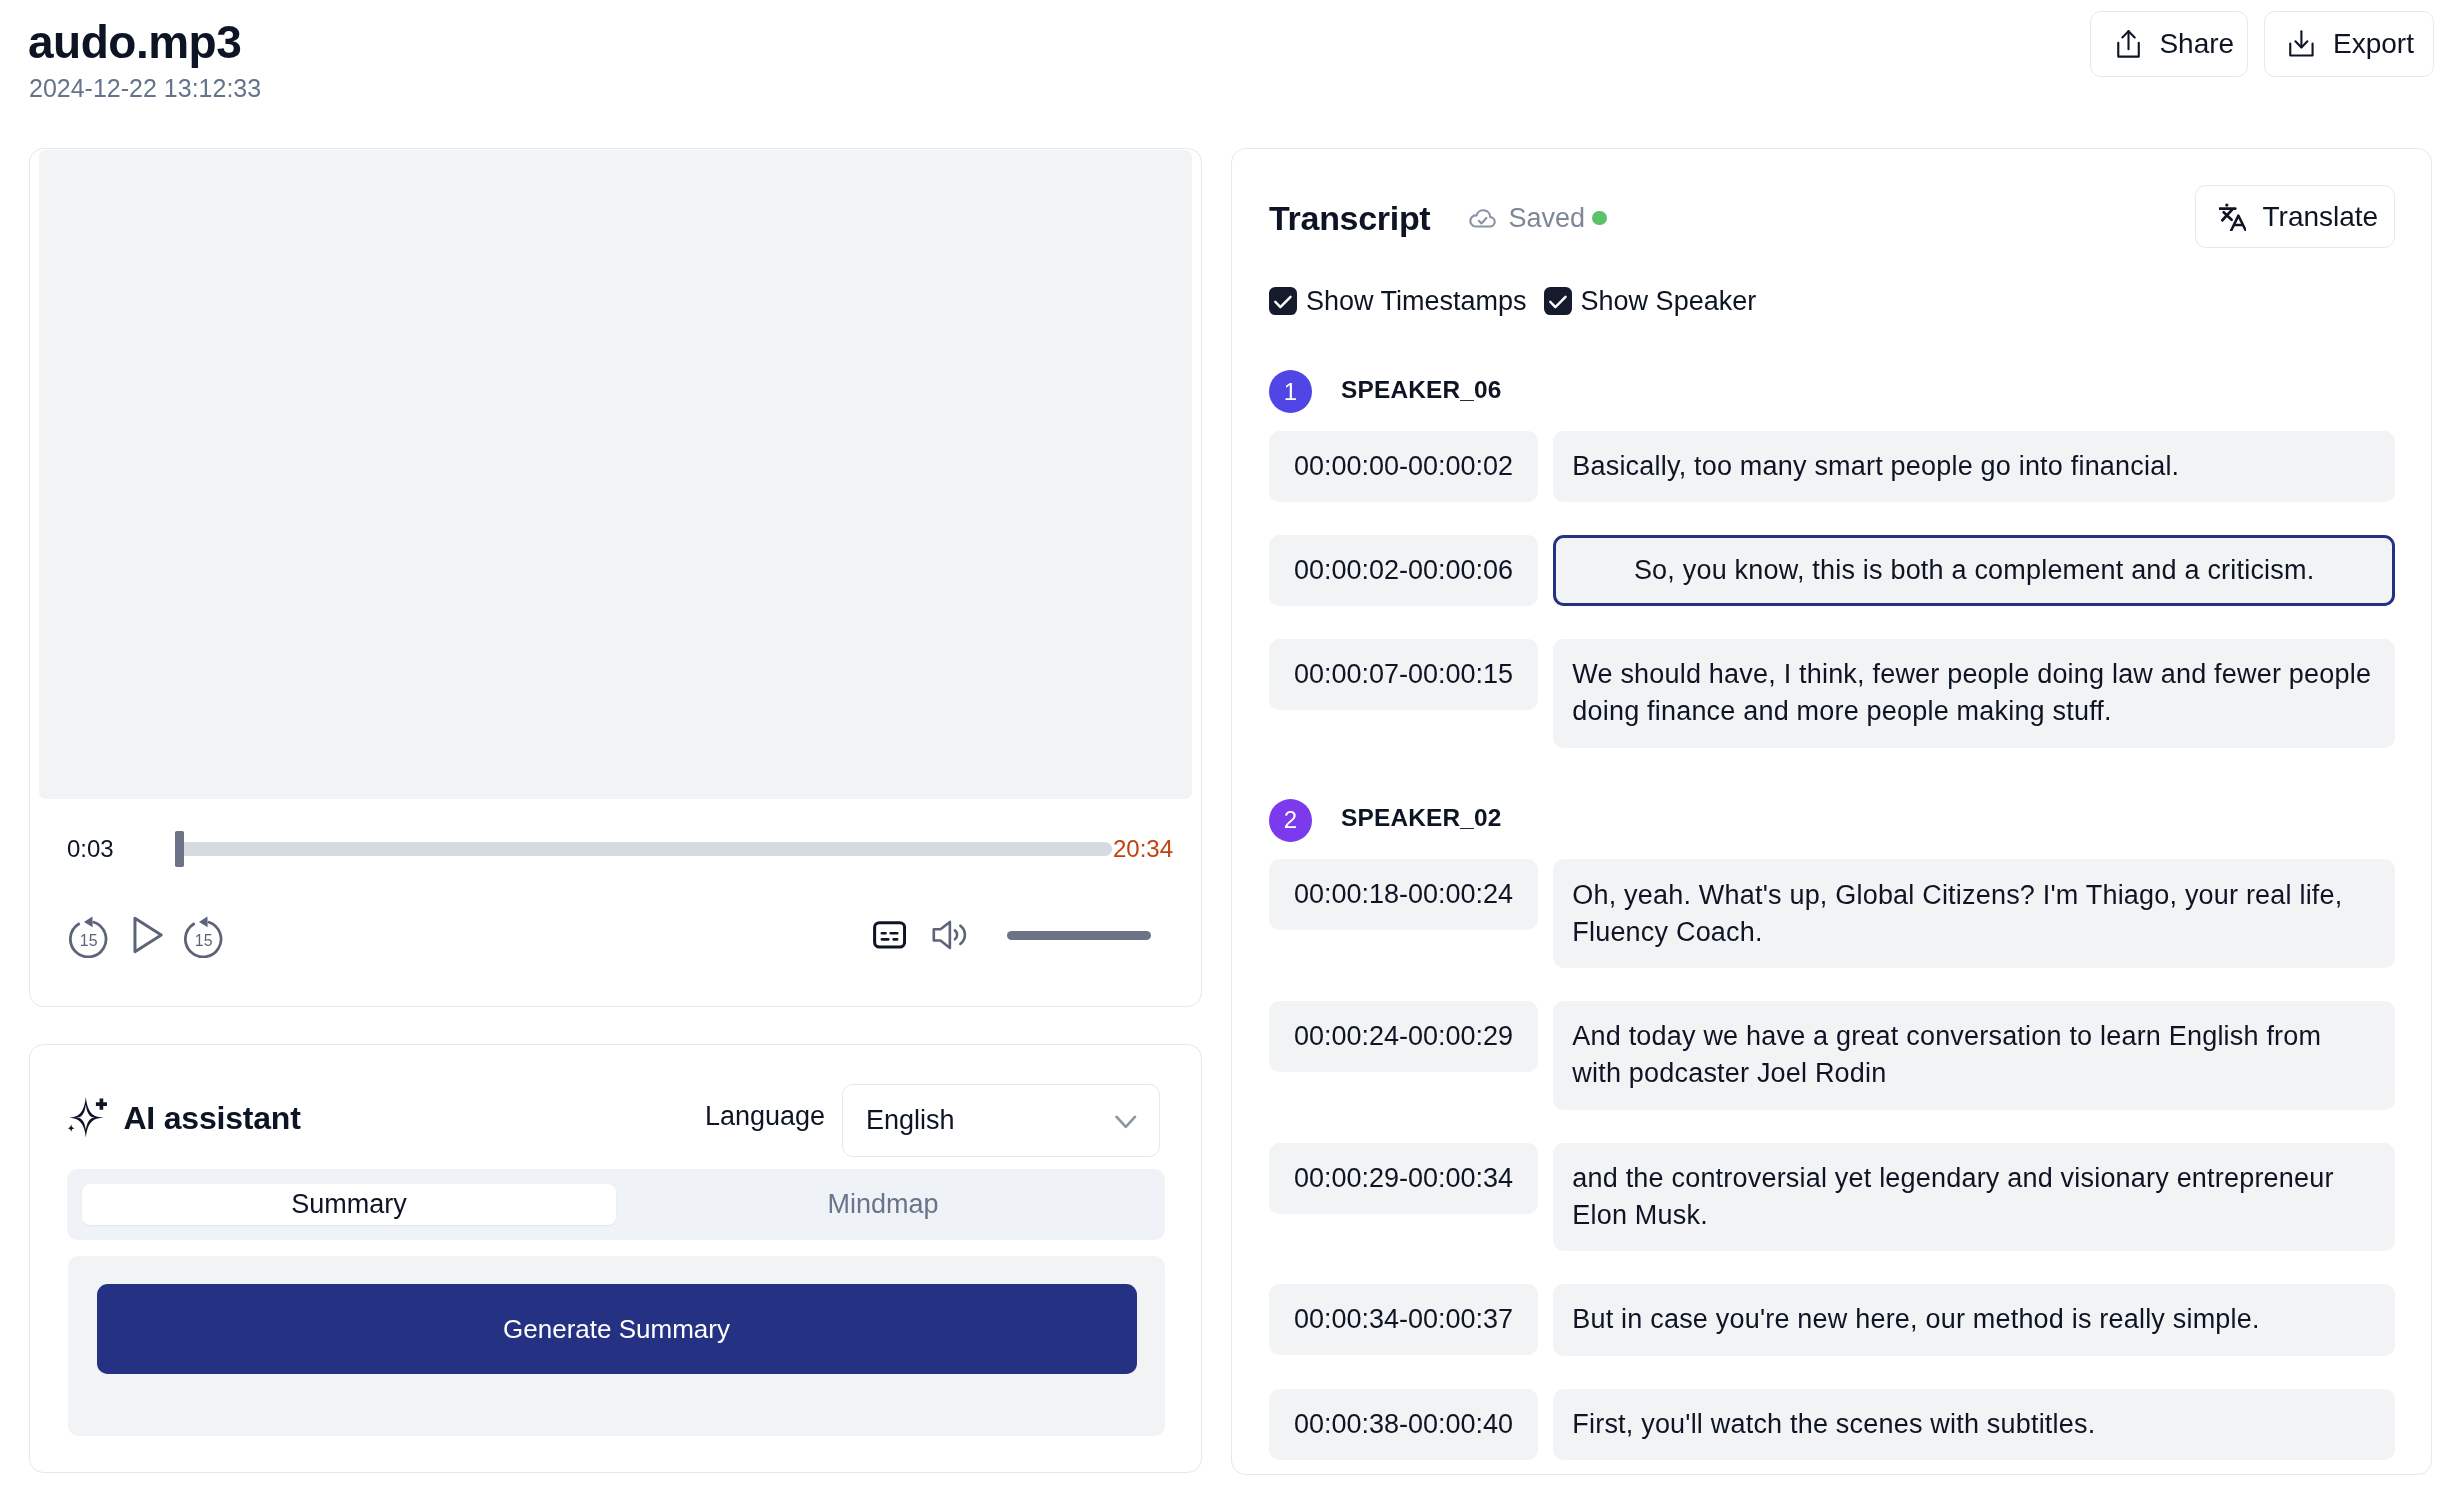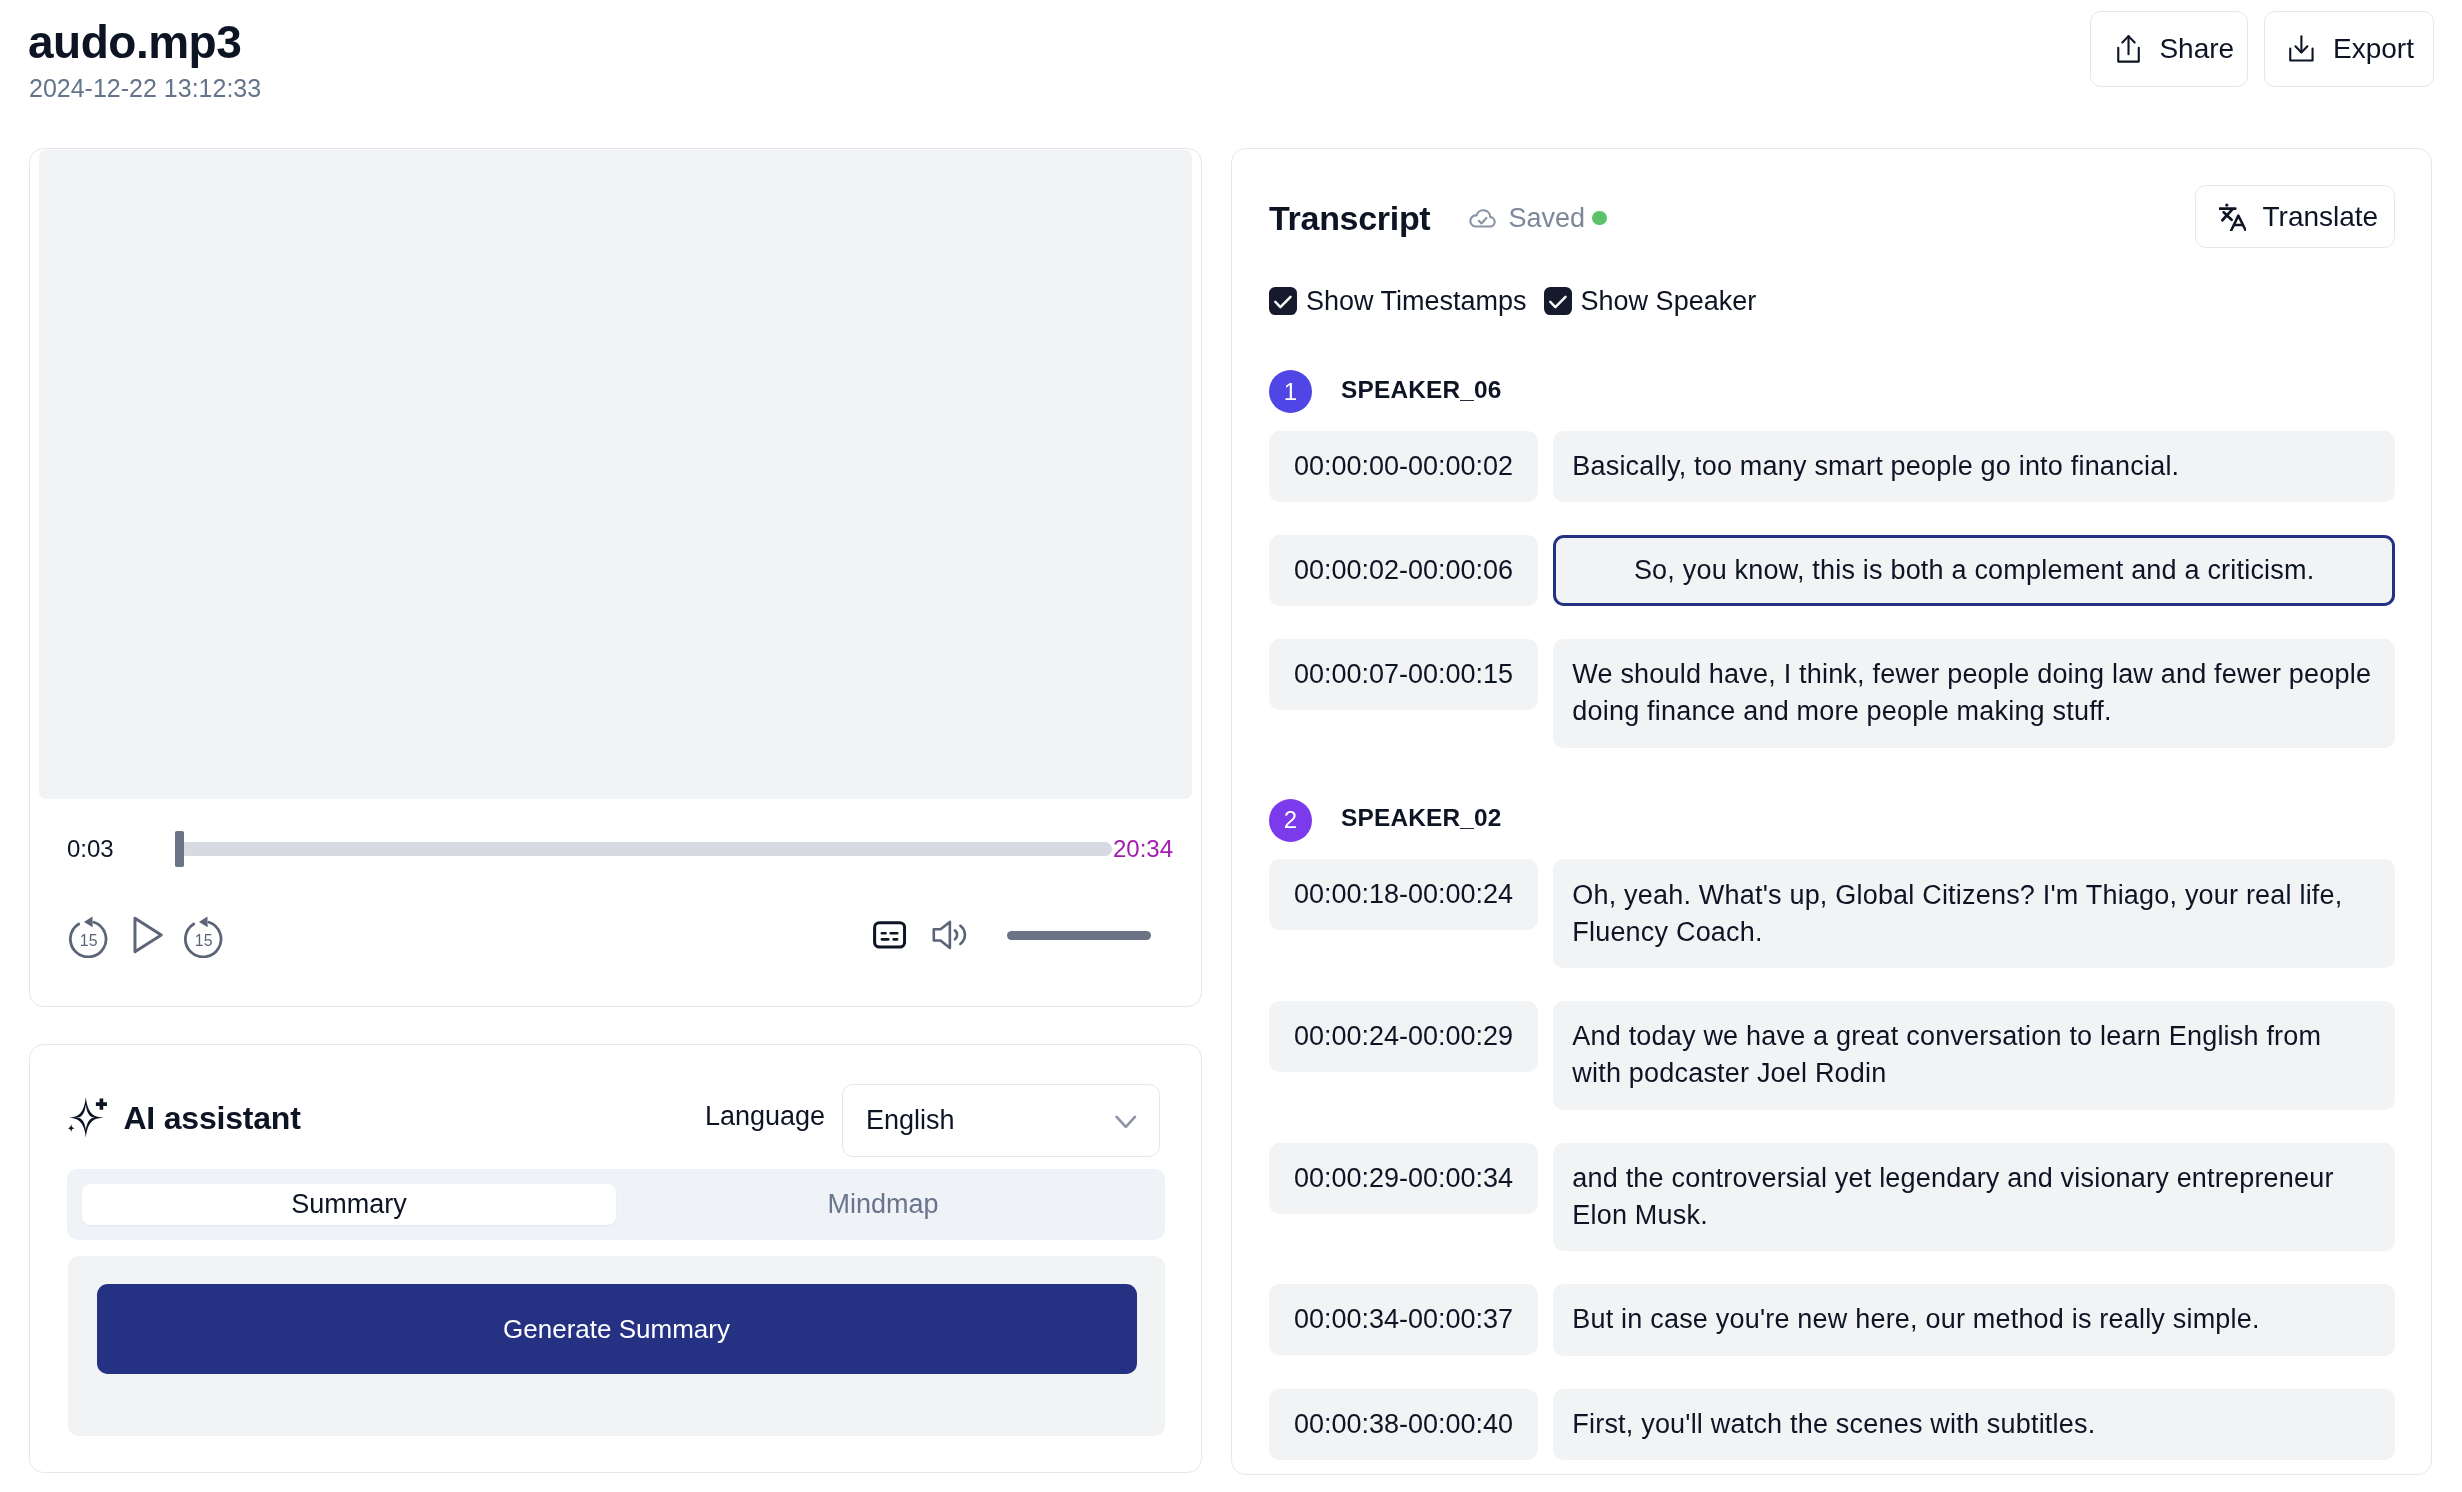--- a/index.html
+++ b/index.html
@@ -17,21 +17,21 @@
     position: absolute; left: 28px; top: 15.3px;
     font-size: 46px; font-weight: 700; letter-spacing: -0.5px; color: #0d1424;
   }
   .hdr-time {
     position: absolute; left: 29px; top: 76px;
     font-size: 25px; font-weight: 400; color: #64748b; line-height: 1;
   }
   .hdr-btns { position: absolute; left: 2090px; top: 10.8px; display: flex; gap: 16px; }
   .hdr-btn {
     display: flex; align-items: center; gap: 19px;
-    height: 76px; border: 1.4px solid #e2e8f0; border-radius: 10.8px;
+    height: 66px; border: 1.4px solid #e2e8f0; border-radius: 10.8px;
     background: #fff; font-size: 28px; font-weight: 400; color: #0d1424;
     cursor: pointer;
   }
   #share-btn { width: 158px; padding-left: 26px; }
   #export-btn { width: 170px; padding-left: 24px; }
   .hdr-btn svg { display: block; }
 
   
   .card {
     position: absolute;
@@ -40,21 +40,21 @@
   #player-card { left: 29px; top: 148px; width: 1173px; height: 859px; }
   #ai-card     { left: 29px; top: 1044px; width: 1173px; height: 429px; }
   #transcript-card { left: 1231px; top: 148px; width: 1201px; height: 1327px; }
 
   
   .video-area {
     position: absolute; left: 9px; top: 0.9px; width: 1153px; height: 649px;
     background: #f1f3f5; border-radius: 7.2px;
   }
   .pl-cur { position:absolute; left: 37px; top: 688px; font-size: 24px; color: #0d1424; line-height:1;}
-  .pl-tot { position:absolute; left: 1083px; top: 688px; font-size: 24px; color: #a21caf; line-height:1;}
+  .pl-tot { position:absolute; left: 1083px; top: 688px; font-size: 24px; color: #c2410c; line-height:1;}
   .pl-track {
     position:absolute; left: 149px; top: 693px; width: 933px; height: 14.4px;
     background: #d7dae0; border-radius: 7.2px;
   }
   .pl-thumb {
     position:absolute; left: 145px; top: 682px; width: 9px; height: 36px;
     background: #6b7486; border-radius: 1.8px;
   }
   .pl-controls { position: absolute; left: 0; top: 761px; width: 100%; height: 49px; }
   .ic { position:absolute; display:block; }

